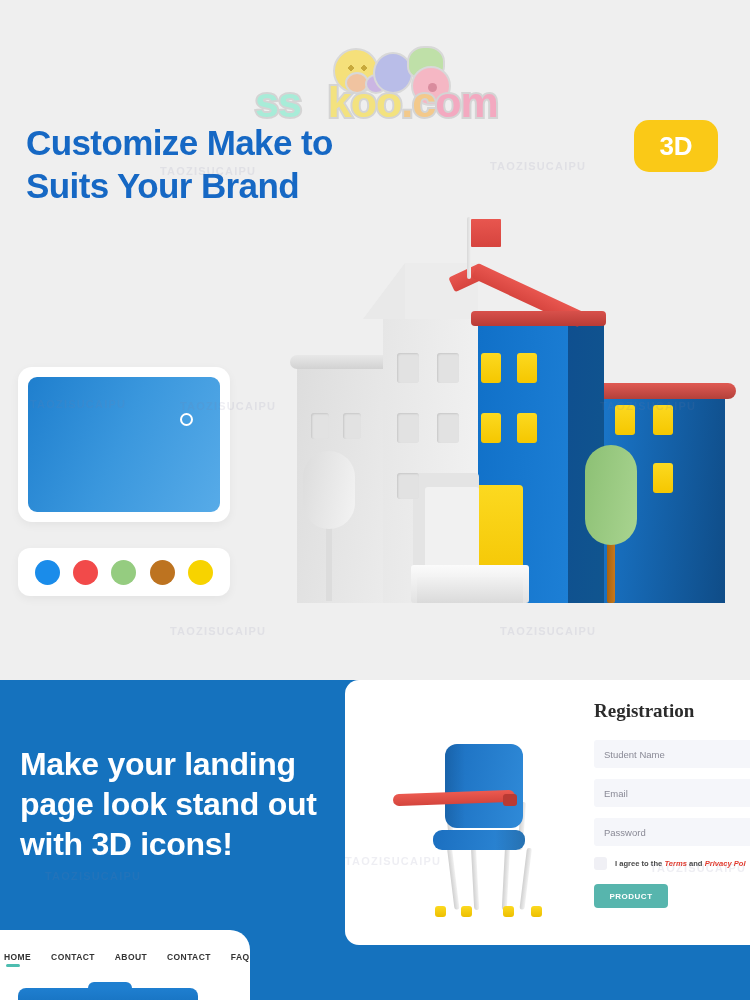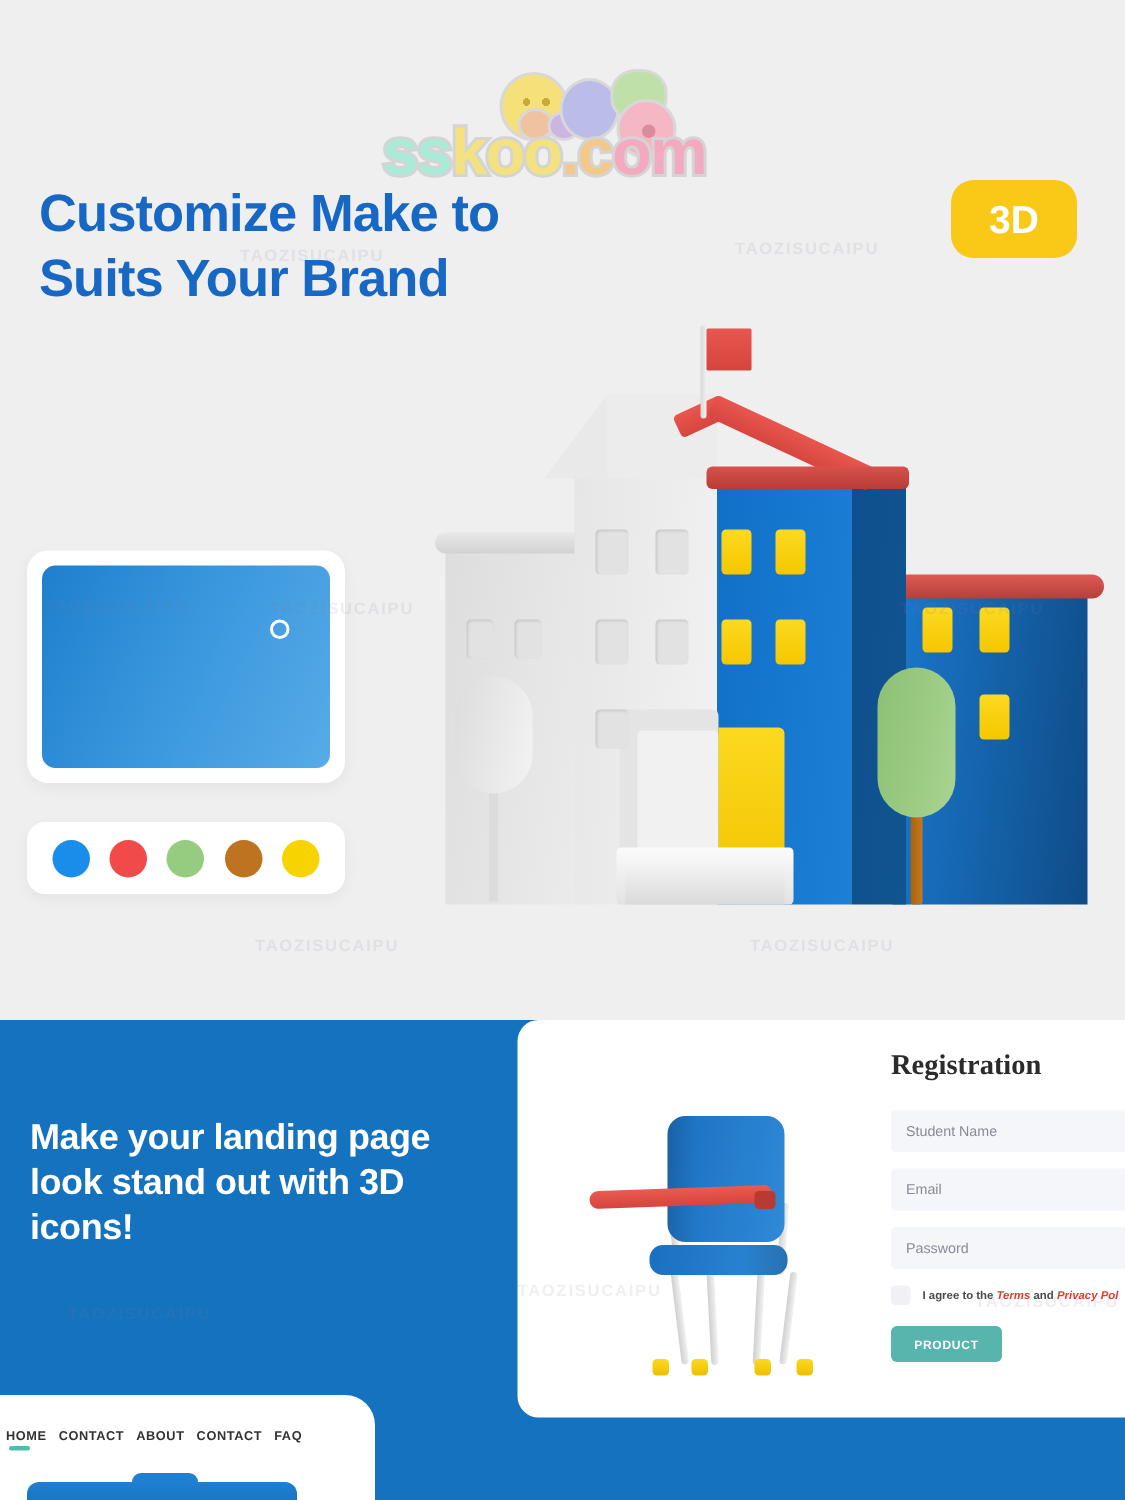--- a/index.html
+++ b/index.html
@@ -51,21 +51,21 @@
   .blob.b5 { left:30px; top:28px; width:24px; height:22px; background:#f0c3a0; border:2px solid #d8d8d8;}
   .blob.b6 { left:50px; top:30px; width:22px; height:20px; background:#cbb6e3; border:2px solid #d8d8d8;}
   .brand-text {
     position:absolute; left:0; top:34px;
     font-size:43px; font-weight:800; letter-spacing:-1px;
     -webkit-text-stroke:4px #d4d4d4;
     paint-order:stroke fill;
   }
   .brand-text span { display:inline-block; }
   .bt-1 { color:#a8ecd8; }
-  .bt-2 { color:#f3e27f; }
+  .bt-2 { color:#f3e27f;margin-left:27px; }
   .bt-3 { color:#f3c98b; }
   .bt-4 { color:#f3a9c0; }
 
   
   .hero-heading {
     position:absolute; left:26px; top:122px; width:330px;
     font-size:35px; line-height:1.22; font-weight:800;
     color:#1668c4; letter-spacing:-0.6px;
     z-index:20;
   }
@@ -157,21 +157,21 @@
 
   
   .lower { position:absolute; left:0; top:680px; width:750px; height:320px; background:#1572be; }
   .lower-white-card {
     position:absolute; left:345px; top:680px; width:405px; height:265px;
     background:#ffffff; border-radius:14px 0 0 14px;
     z-index:10;
   }
   .lower-heading {
     position:absolute; left:20px; top:744px; width:320px;
-    font-size:24px; line-height:1.25; font-weight:800; color:#ffffff;
+    font-size:32px; line-height:1.25; font-weight:800; color:#ffffff;
     z-index:20; letter-spacing:-0.3px;
   }
 
   
   .chair { position:absolute; left:385px; top:740px; width:180px; height:190px; z-index:20; }
   .ch { position:absolute; }
   .ch-back { left:60px; top:4px; width:78px; height:84px; background:linear-gradient(100deg,#1b6fc0,#2f8ad8); border-radius:12px;}
   .ch-back-sh { left:60px; top:4px; width:20px; height:84px; background:linear-gradient(90deg,rgba(0,0,0,0.12),transparent); border-radius:12px 0 0 12px;}
   .ch-tablet { left:8px; top:52px; width:122px; height:12px; background:linear-gradient(#ec5a50,#d4453d); border-radius:6px; transform:rotate(-2deg);}
   .ch-tablet-side { left:118px; top:54px; width:14px; height:12px; background:#b93a33; border-radius:3px;}
@@ -200,21 +200,21 @@
     display:flex; align-items:center; justify-content:center;
     color:#ffffff; font-size:8px; font-weight:700; letter-spacing:0.5px;
   }
 
   
   .nav-card {
     position:absolute; left:0; top:930px; width:250px; height:70px;
     background:#ffffff; border-radius:0 20px 0 0; z-index:30;
   }
   .nav-menu {
-    position:absolute; left:4px; top:22px; display:flex; gap:8px; align-items:center;
+    position:absolute; left:4px; top:22px; display:flex; gap:20px; align-items:center;
   }
   .nav-item { font-size:8.5px; font-weight:700; color:#333333; letter-spacing:0.4px; position:relative; }
   .nav-item .ul {
     position:absolute; left:2px; top:12px; width:14px; height:2.5px;
     background:#4dbdb0; border-radius:2px;
   }
   .nav-blue-shape {
     position:absolute; left:18px; top:988px; width:180px; height:30px;
     background:linear-gradient(#1f7fd0,#1169b5); border-radius:8px; z-index:31;
   }

